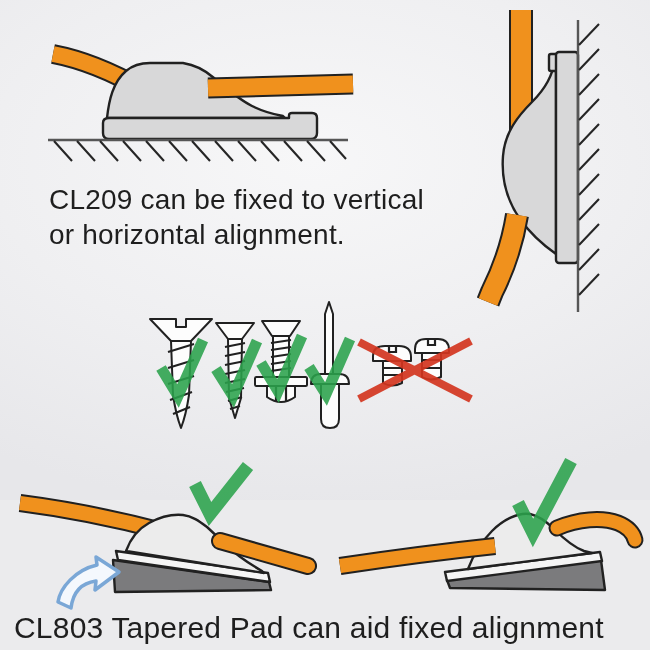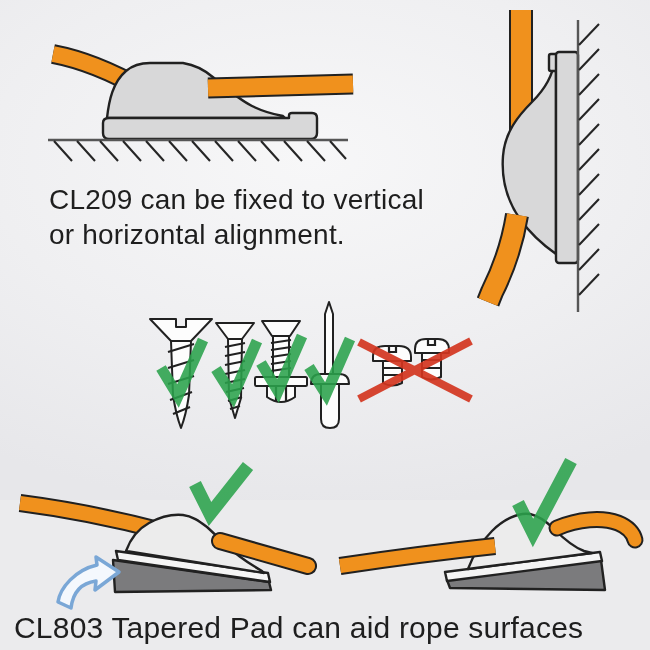--- a/index.html
+++ b/index.html
@@ -148,15 +148,15 @@
         <path class="rope-core" stroke-width="13" stroke-linecap="round" d="M557 528 C578 519 602 517 618 523 C628 527 633 532 635 540"></path>
       </g>
       <path class="check" stroke-width="13" d="M518 503 L533 533 L571 461"></path>
     </g>
   </svg>
 
   <div class="caption caption-mounting">
     <div>CL209 can be fixed to vertical</div>
     <div>or horizontal alignment.</div>
   </div>
-  <div class="caption caption-pad">CL803 Tapered Pad can aid rope surfaces</div>
+  <div class="caption caption-pad">CL803 Tapered Pad can aid fixed alignment</div>
 
 </div>
 
 </body></html>

